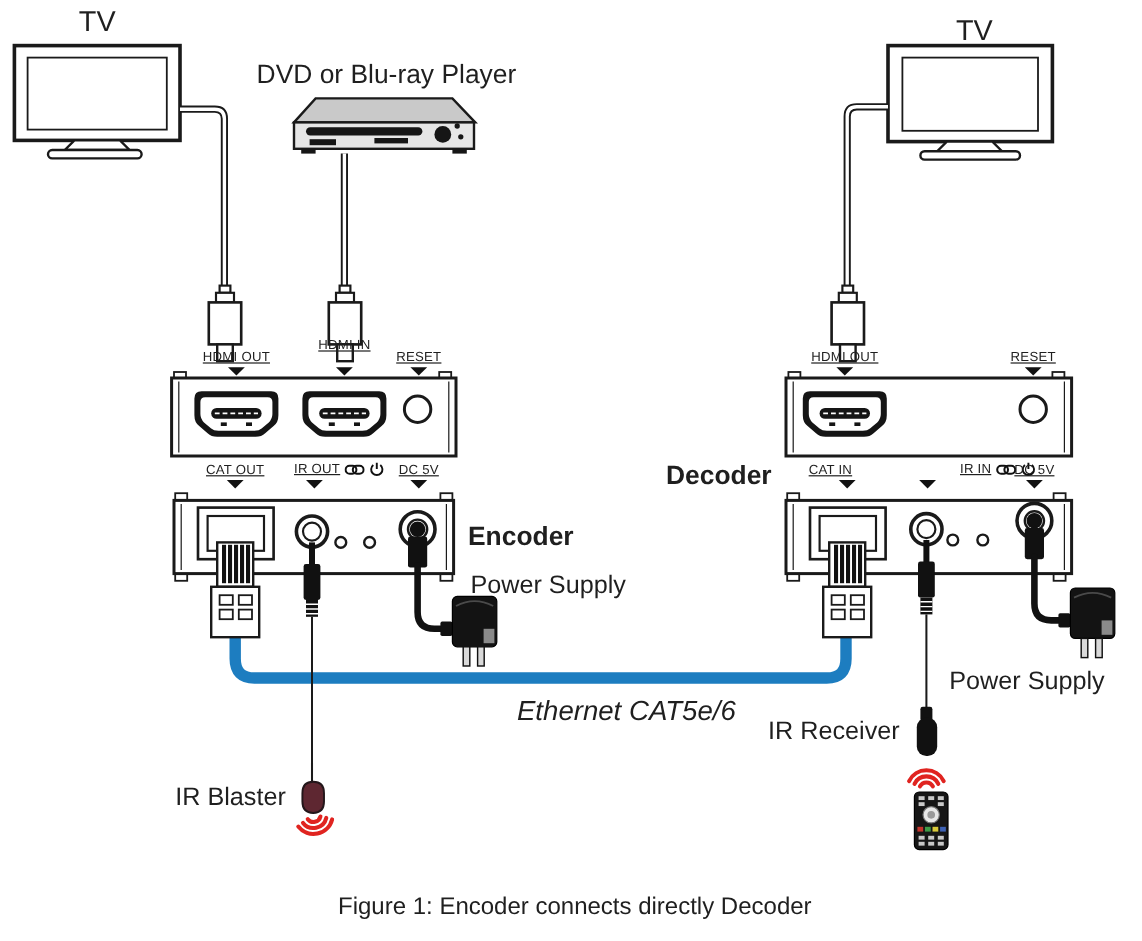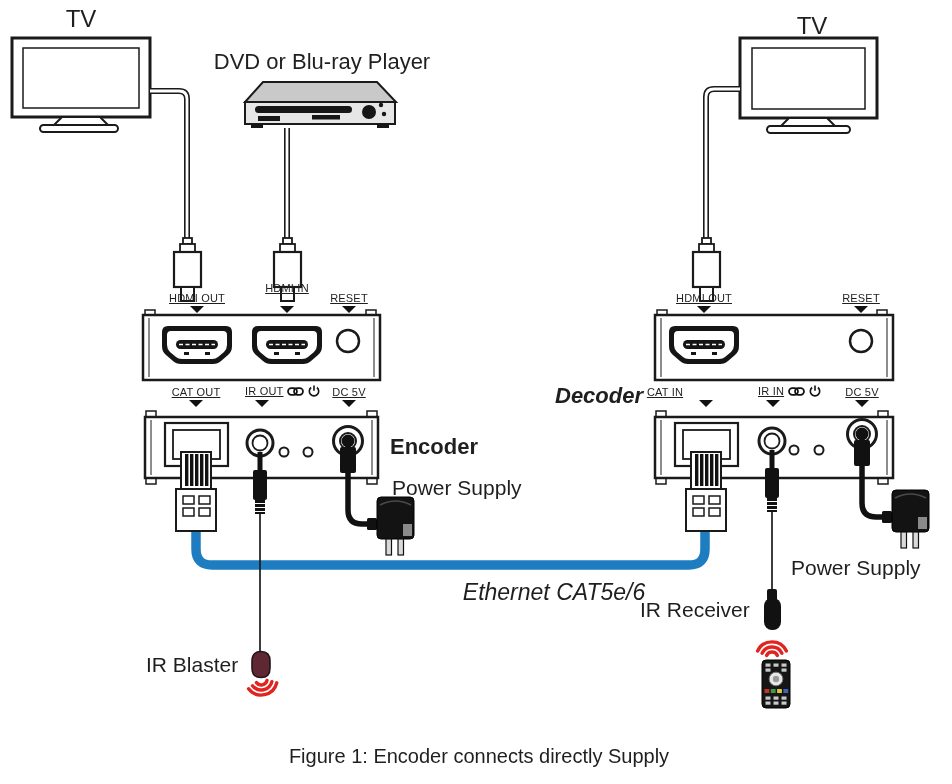--- a/index.html
+++ b/index.html
@@ -5,21 +5,21 @@
   html,body{margin:0;padding:0;background:#fff;}
   .canvas{position:relative;width:952px;height:784px;background:#fff;overflow:hidden;
           font-family:"Liberation Sans",sans-serif;color:#1a1a1a;}
   .canvas svg.art{position:absolute;left:0;top:0;}
   .lbl{position:absolute;white-space:nowrap;color:#1f1f1f;}
   .dev{font-size:21px;}
   .big{font-size:24px;}
   .port{font-size:11px;letter-spacing:0.2px;text-decoration:underline;}
   .ctr{transform:translateX(-50%);}
   .bold{font-weight:bold;font-size:22px;}
-  .ital{font-style:italic;font-size:23px;margin-left:32px;}
+  .ital{font-style:italic;font-size:23px;}
   .cap{font-size:20px;}
   .row{display:flex;align-items:flex-end;gap:4px;}
   .row svg{display:block;}
 </style>
 </head>
 <body>
 
 <div class="canvas">
 
   <svg class="art" width="952" height="784" viewBox="0 0 952 784">
@@ -299,52 +299,52 @@
   <div class="lbl big ctr" style="left:812px;top:12px;">TV</div>
   <div class="lbl dev ctr" style="left:322px;top:49px;font-size:22px;">DVD or Blu-ray Player</div>
 
   <div class="lbl port ctr" style="left:197px;top:292px;">HDMI OUT</div>
   <div class="lbl port ctr" style="left:287px;top:282px;">HDMI IN</div>
   <div class="lbl port ctr" style="left:349px;top:292px;">RESET</div>
   <div class="lbl port ctr" style="left:704px;top:292px;">HDMI OUT</div>
   <div class="lbl port ctr" style="left:861px;top:292px;">RESET</div>
 
   <div class="lbl bold" style="left:390px;top:386px;margin-top:48px;">Encoder</div>
-  <div class="lbl bold" style="left:555px;top:383px;font-style:italic;">Decoder</div>
+  <div class="lbl bold" style="left:555px;top:383px;">Decoder</div>
 
   <div class="lbl port ctr" style="left:196px;top:386px;">CAT OUT</div>
   <div class="lbl port row" style="left:245px;top:385px;">
     <span>IR OUT</span>
     <svg width="17" height="11" viewBox="0 0 17 11">
       <rect x="1" y="2.2" width="9" height="6.6" rx="3.3" fill="none" stroke="#111" stroke-width="1.7"></rect>
       <rect x="7" y="2.2" width="9" height="6.6" rx="3.3" fill="none" stroke="#111" stroke-width="1.7"></rect>
     </svg>
     <svg width="12" height="12" viewBox="0 0 12 12">
       <path d="M3.1,2.5 A4.7,4.7 0 1 0 8.9,2.5" fill="none" stroke="#111" stroke-width="1.6"></path>
       <line x1="6" y1="0.6" x2="6" y2="5.8" stroke="#111" stroke-width="1.6"></line>
     </svg>
   </div>
   <div class="lbl port ctr" style="left:349px;top:386px;">DC 5V</div>
 
-  <div class="lbl port ctr" style="left:665px;top:386px;">CAT IN</div>
-  <div class="lbl port row" style="left:758px;top:385px;">
+  <div class="lbl port ctr" style="left:692px;top:386px;">CAT IN</div>
+  <div class="lbl port row" style="left:800px;top:385px;">
     <span>IR IN</span>
     <svg width="17" height="11" viewBox="0 0 17 11">
       <rect x="1" y="2.2" width="9" height="6.6" rx="3.3" fill="none" stroke="#111" stroke-width="1.7"></rect>
       <rect x="7" y="2.2" width="9" height="6.6" rx="3.3" fill="none" stroke="#111" stroke-width="1.7"></rect>
     </svg>
     <svg width="12" height="12" viewBox="0 0 12 12">
       <path d="M3.1,2.5 A4.7,4.7 0 1 0 8.9,2.5" fill="none" stroke="#111" stroke-width="1.6"></path>
       <line x1="6" y1="0.6" x2="6" y2="5.8" stroke="#111" stroke-width="1.6"></line>
     </svg>
   </div>
   <div class="lbl port ctr" style="left:862px;top:386px;">DC 5V</div>
 
   <div class="lbl dev" style="left:392px;top:476px;">Power Supply</div>
   <div class="lbl dev" style="left:791px;top:556px;">Power Supply</div>
 
   <div class="lbl ital ctr" style="left:522px;top:579px;">Ethernet CAT5e/6</div>
 
   <div class="lbl dev" style="left:146px;top:653px;">IR Blaster</div>
   <div class="lbl dev" style="left:640px;top:598px;">IR Receiver</div>
 
-  <div class="lbl cap ctr" style="left:479px;top:745px;">Figure 1: Encoder connects directly Supply</div>
+  <div class="lbl cap ctr" style="left:479px;top:745px;">Figure 1: Encoder connects directly Decoder</div>
 </div>
 
 </body></html>

